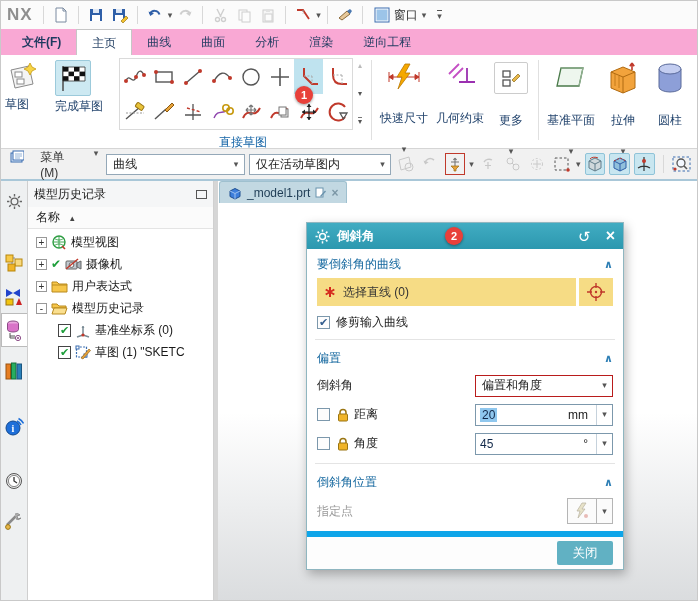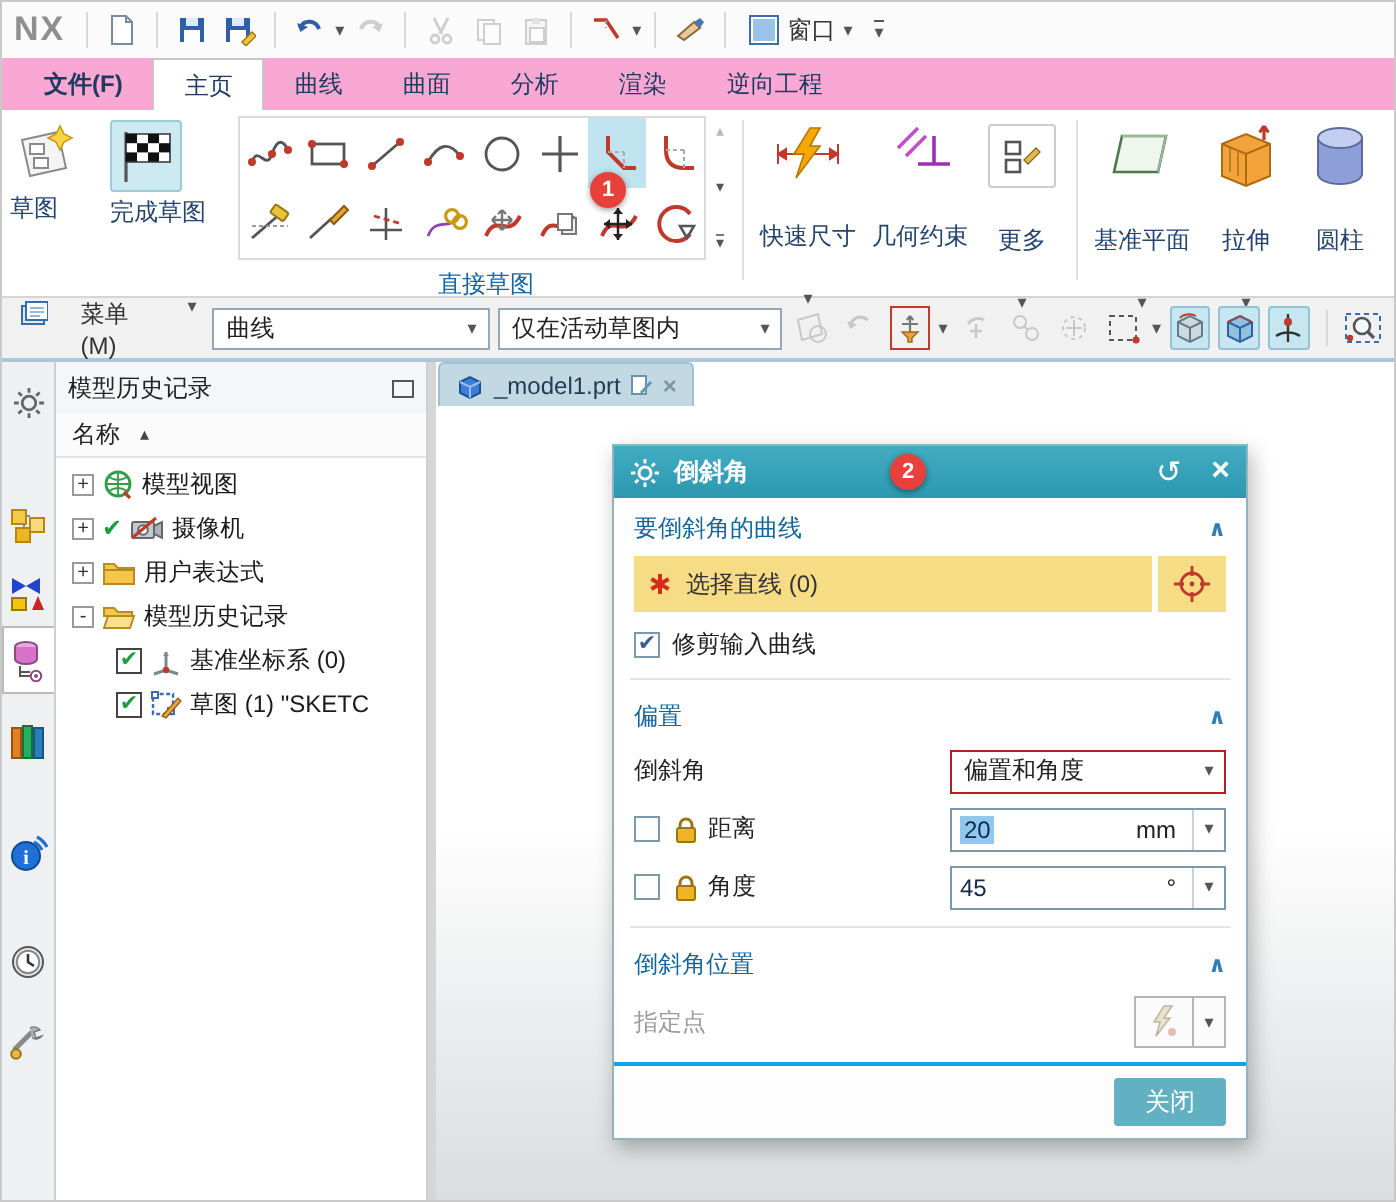--- a/index.html
+++ b/index.html
@@ -97,21 +97,21 @@
   .dd .cbox{margin-left:auto;width:16px;display:flex;justify-content:center;border-left:1px solid transparent;color:#444}
   .field{height:22px;border:1px solid #7c98ac;background:#fff;display:flex;align-items:center}
   .field .val{padding-left:4px;flex:1;color:#12294a}
   .field .val .hi{background:#8fc7ee;padding:0 2px}
   .field .unit{color:#222;margin-right:8px}
   .field .cbox{width:16px;align-self:stretch;display:flex;align-items:center;justify-content:center;border-left:1px solid #c6d2dc;color:#444}
   .gray{color:#9a9a9a}
   .pt-btns{margin-left:auto;display:flex}
   .pt-main{width:30px;height:26px;border:1px solid #b5b5b5;background:#fbfbfb;display:flex;align-items:center;justify-content:center}
   .pt-dd{width:16px;height:26px;border:1px solid #b5b5b5;border-left:none;background:#fbfbfb;display:flex;align-items:center;justify-content:center;color:#666}
-  .dlg-footer{height:38px;display:flex;align-items:center;justify-content:flex-end;padding:0 10px;border-top:2px solid #0ea5e9;margin-top:4px;background:#fdfdfd}
+  .dlg-footer{height:38px;display:flex;align-items:center;justify-content:flex-end;padding:0 10px;border-top:6px solid #0ea5e9;margin-top:4px;background:#fdfdfd}
   .close-btn{width:56px;height:24px;background:#61b1c3;color:#fff;display:flex;align-items:center;justify-content:center;border-radius:2px;font-size:12.5px}
 </style>
 </head>
 <body>
 
 <div id="app">
 
   <div class="titlebar">
     <span class="nx-logo">NX</span>
     <span class="vsep"></span>

